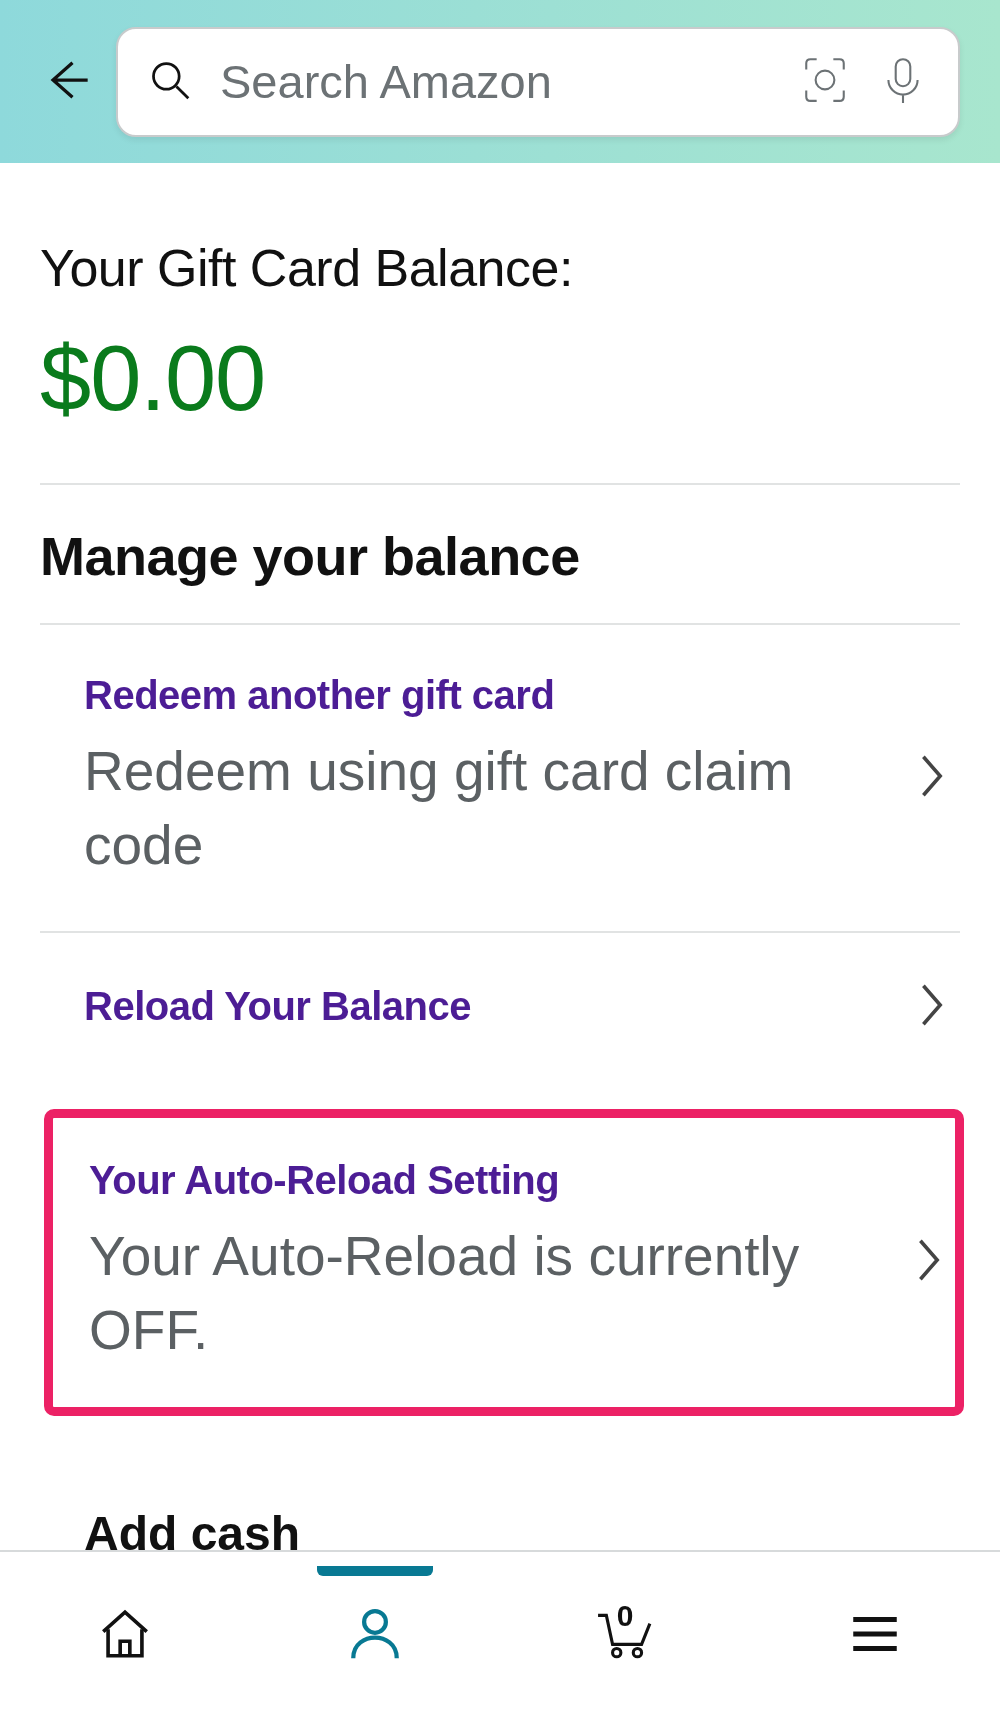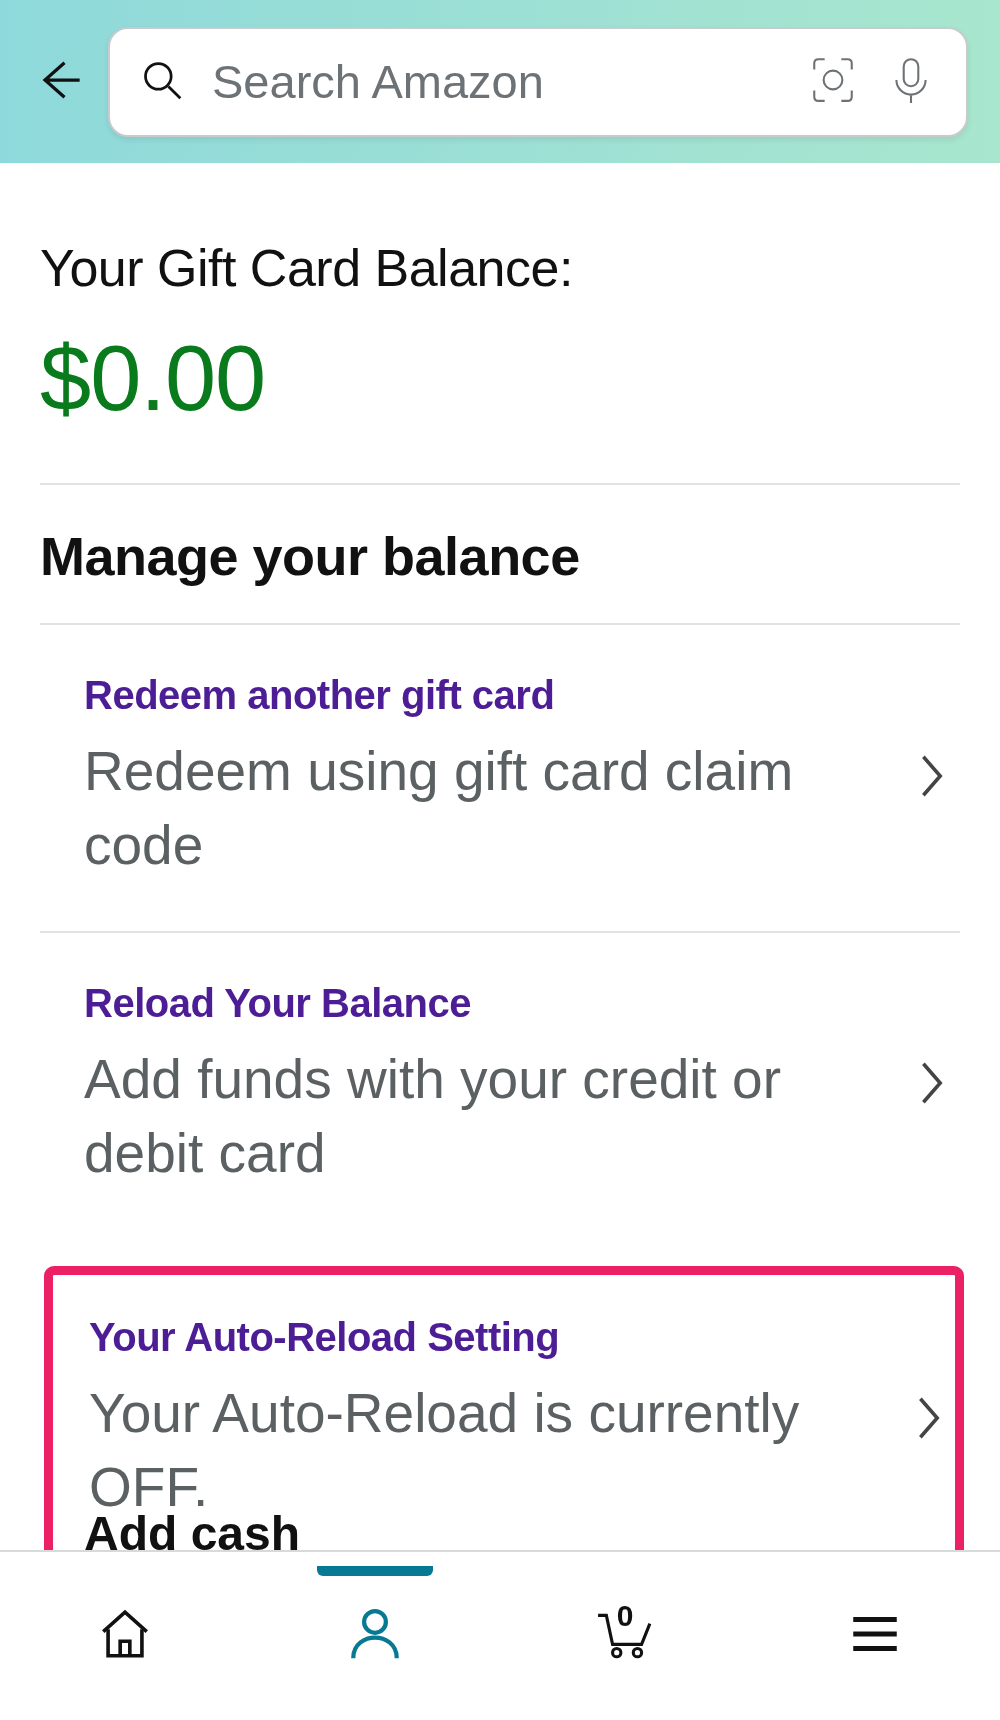--- a/index.html
+++ b/index.html
@@ -2,21 +2,21 @@
 <html><head>
 <meta charset="utf-8">
 <style>
   * { box-sizing: border-box; margin: 0; padding: 0; }
   html, body { width: 1000px; height: 1720px; font-family: -apple-system, "Helvetica Neue", Arial, sans-serif; background: #fff; overflow: hidden; }
   .header {
     height: 163px;
     background: linear-gradient(90deg, #8ed9db 0%, #9de0d4 55%, #a8e6ce 100%);
     display: flex;
     align-items: center;
-    padding: 0 32px;
+    padding: 0 40px;
     gap: 24px;
   }
   .back-icon svg { width: 52px; height: 52px; stroke: #111; stroke-width: 3; fill: none; }
   .search-bar {
     flex: 1;
     height: 110px;
     background: #fff;
     border: 2px solid #c8cbcc;
     border-radius: 20px;
     display: flex;
@@ -149,21 +149,20 @@
     <span class="chevron">
       <svg viewBox="0 0 24 40">
           <path d="M4 4 L18 20 L4 36"></path>
         </svg>
     </span>
   </div>
 
   <div class="menu-item no-divider">
     <div class="menu-text">
       <div class="mi-title">Reload Your Balance</div>
-      <div class="mi-sub">Add funds with your credit or debit card</div>
     </div>
     <span class="chevron">
       <svg viewBox="0 0 24 40">
           <path d="M4 4 L18 20 L4 36"></path>
         </svg>
     </span>
   </div>
 
   <div class="menu-item highlighted">
     <div class="menu-text">

